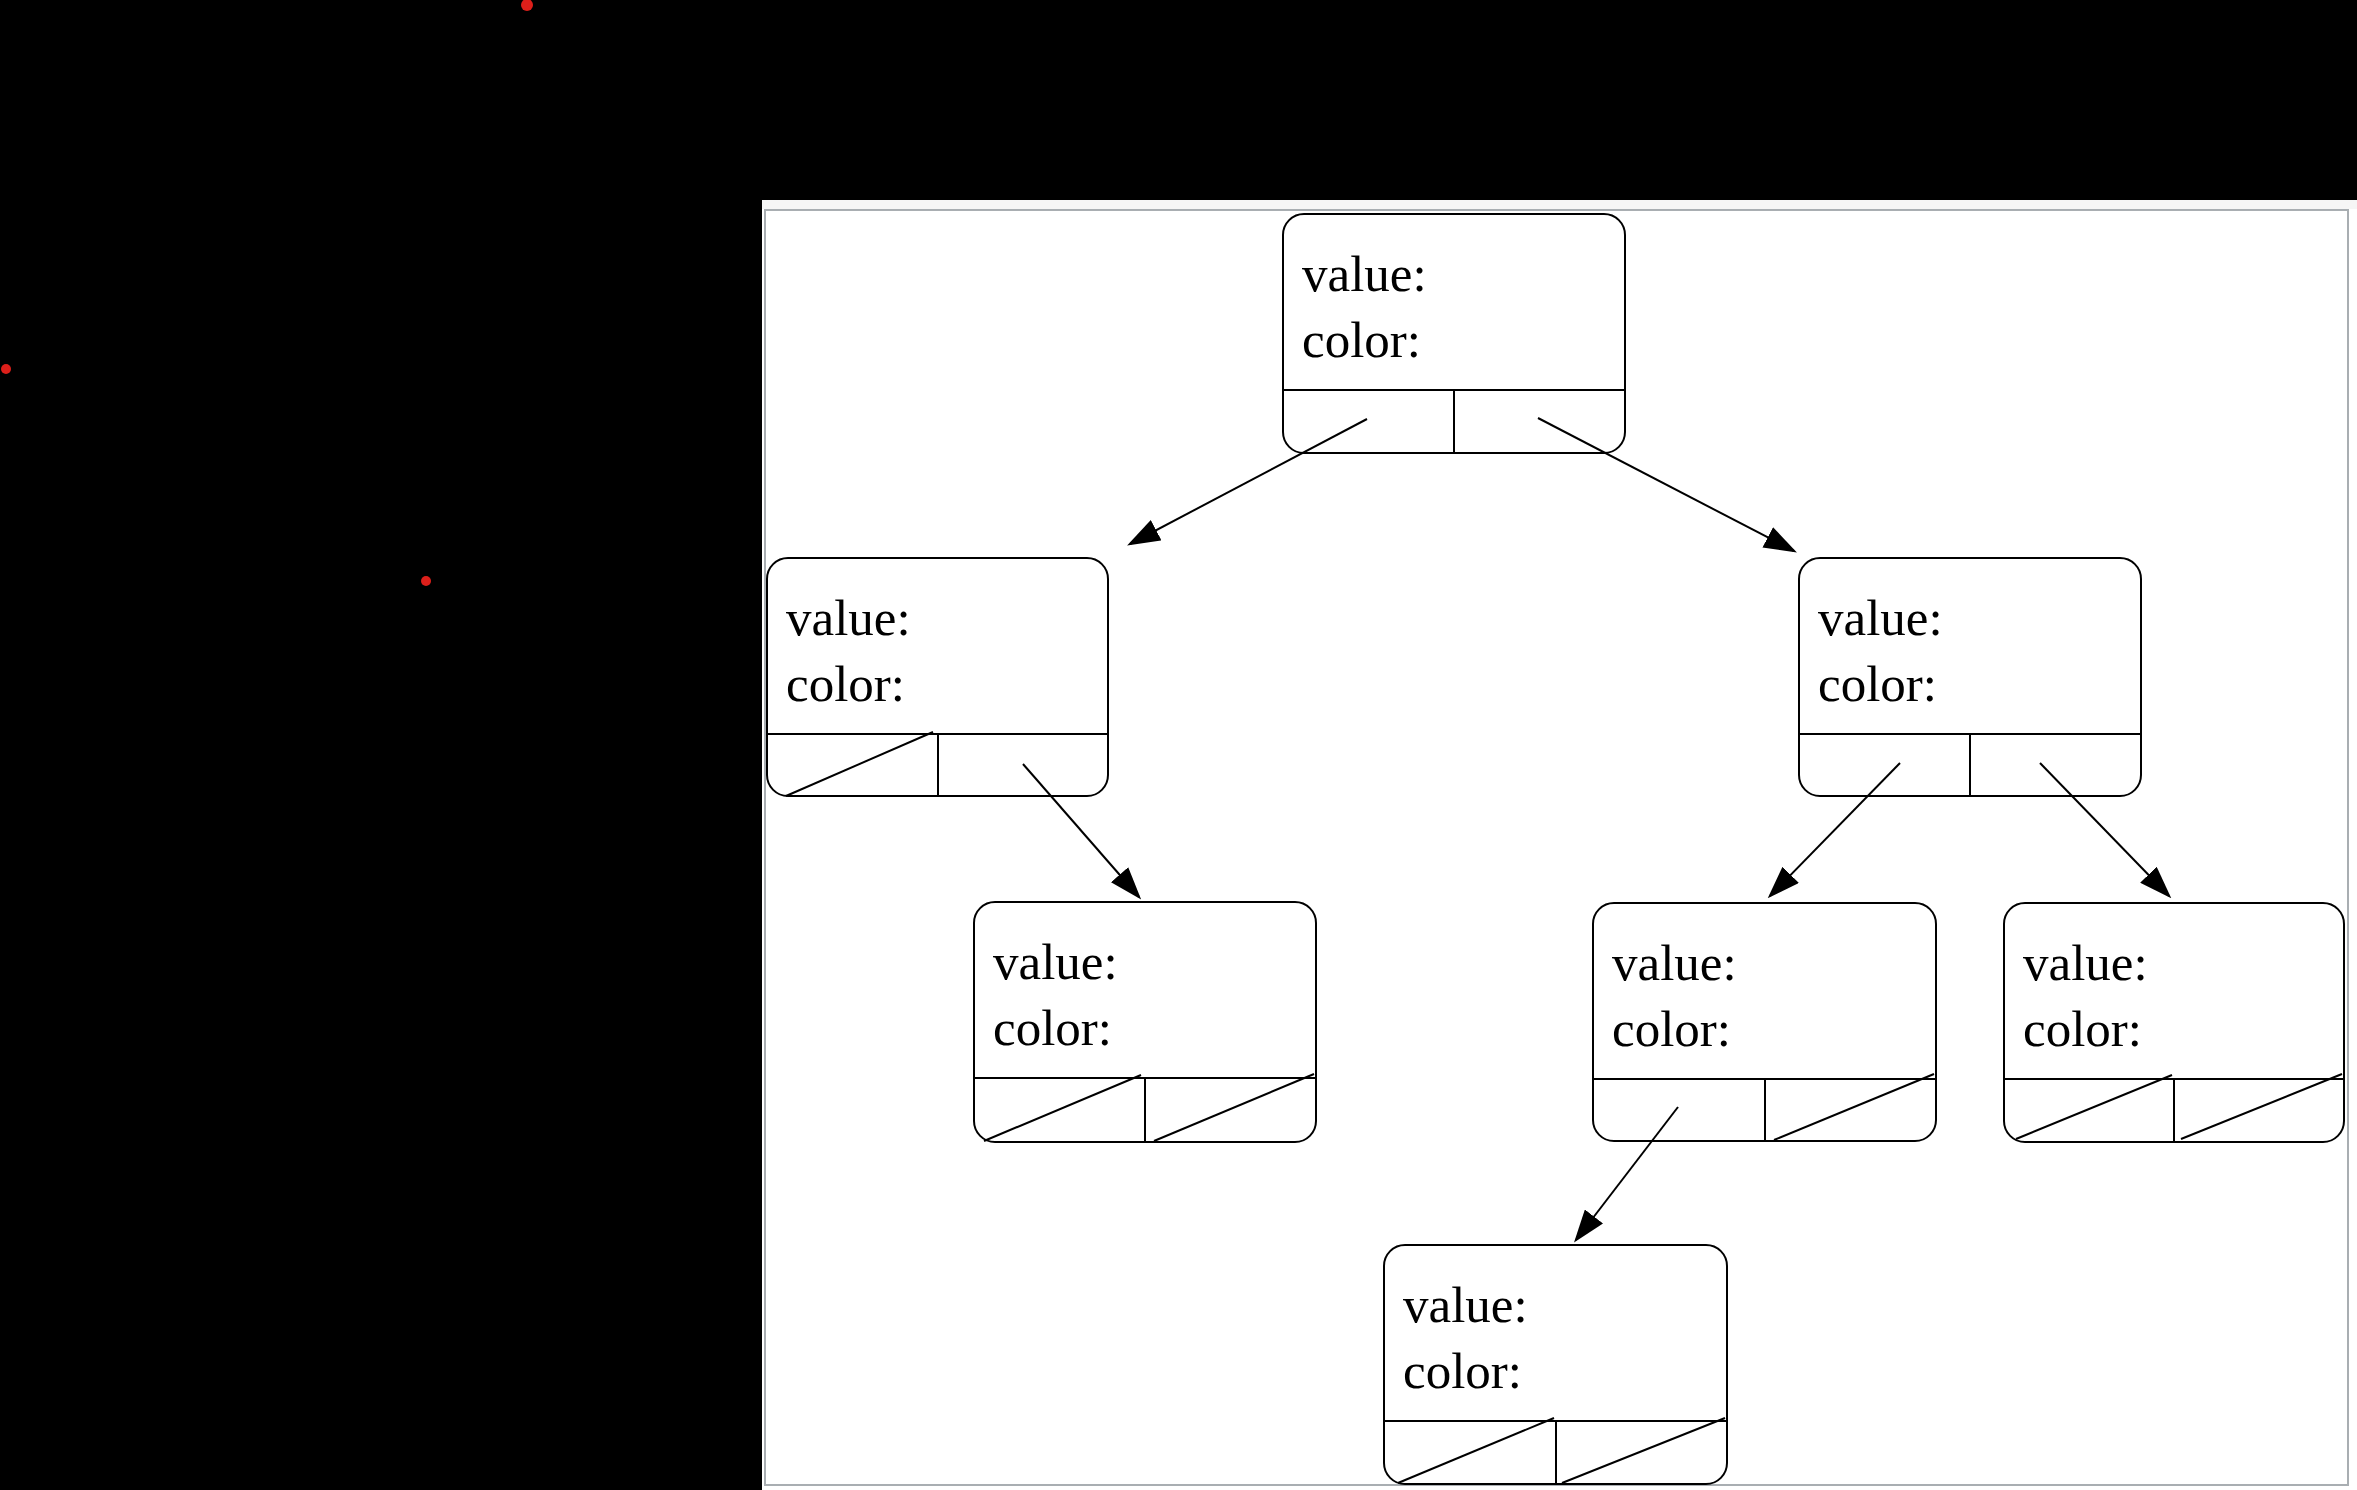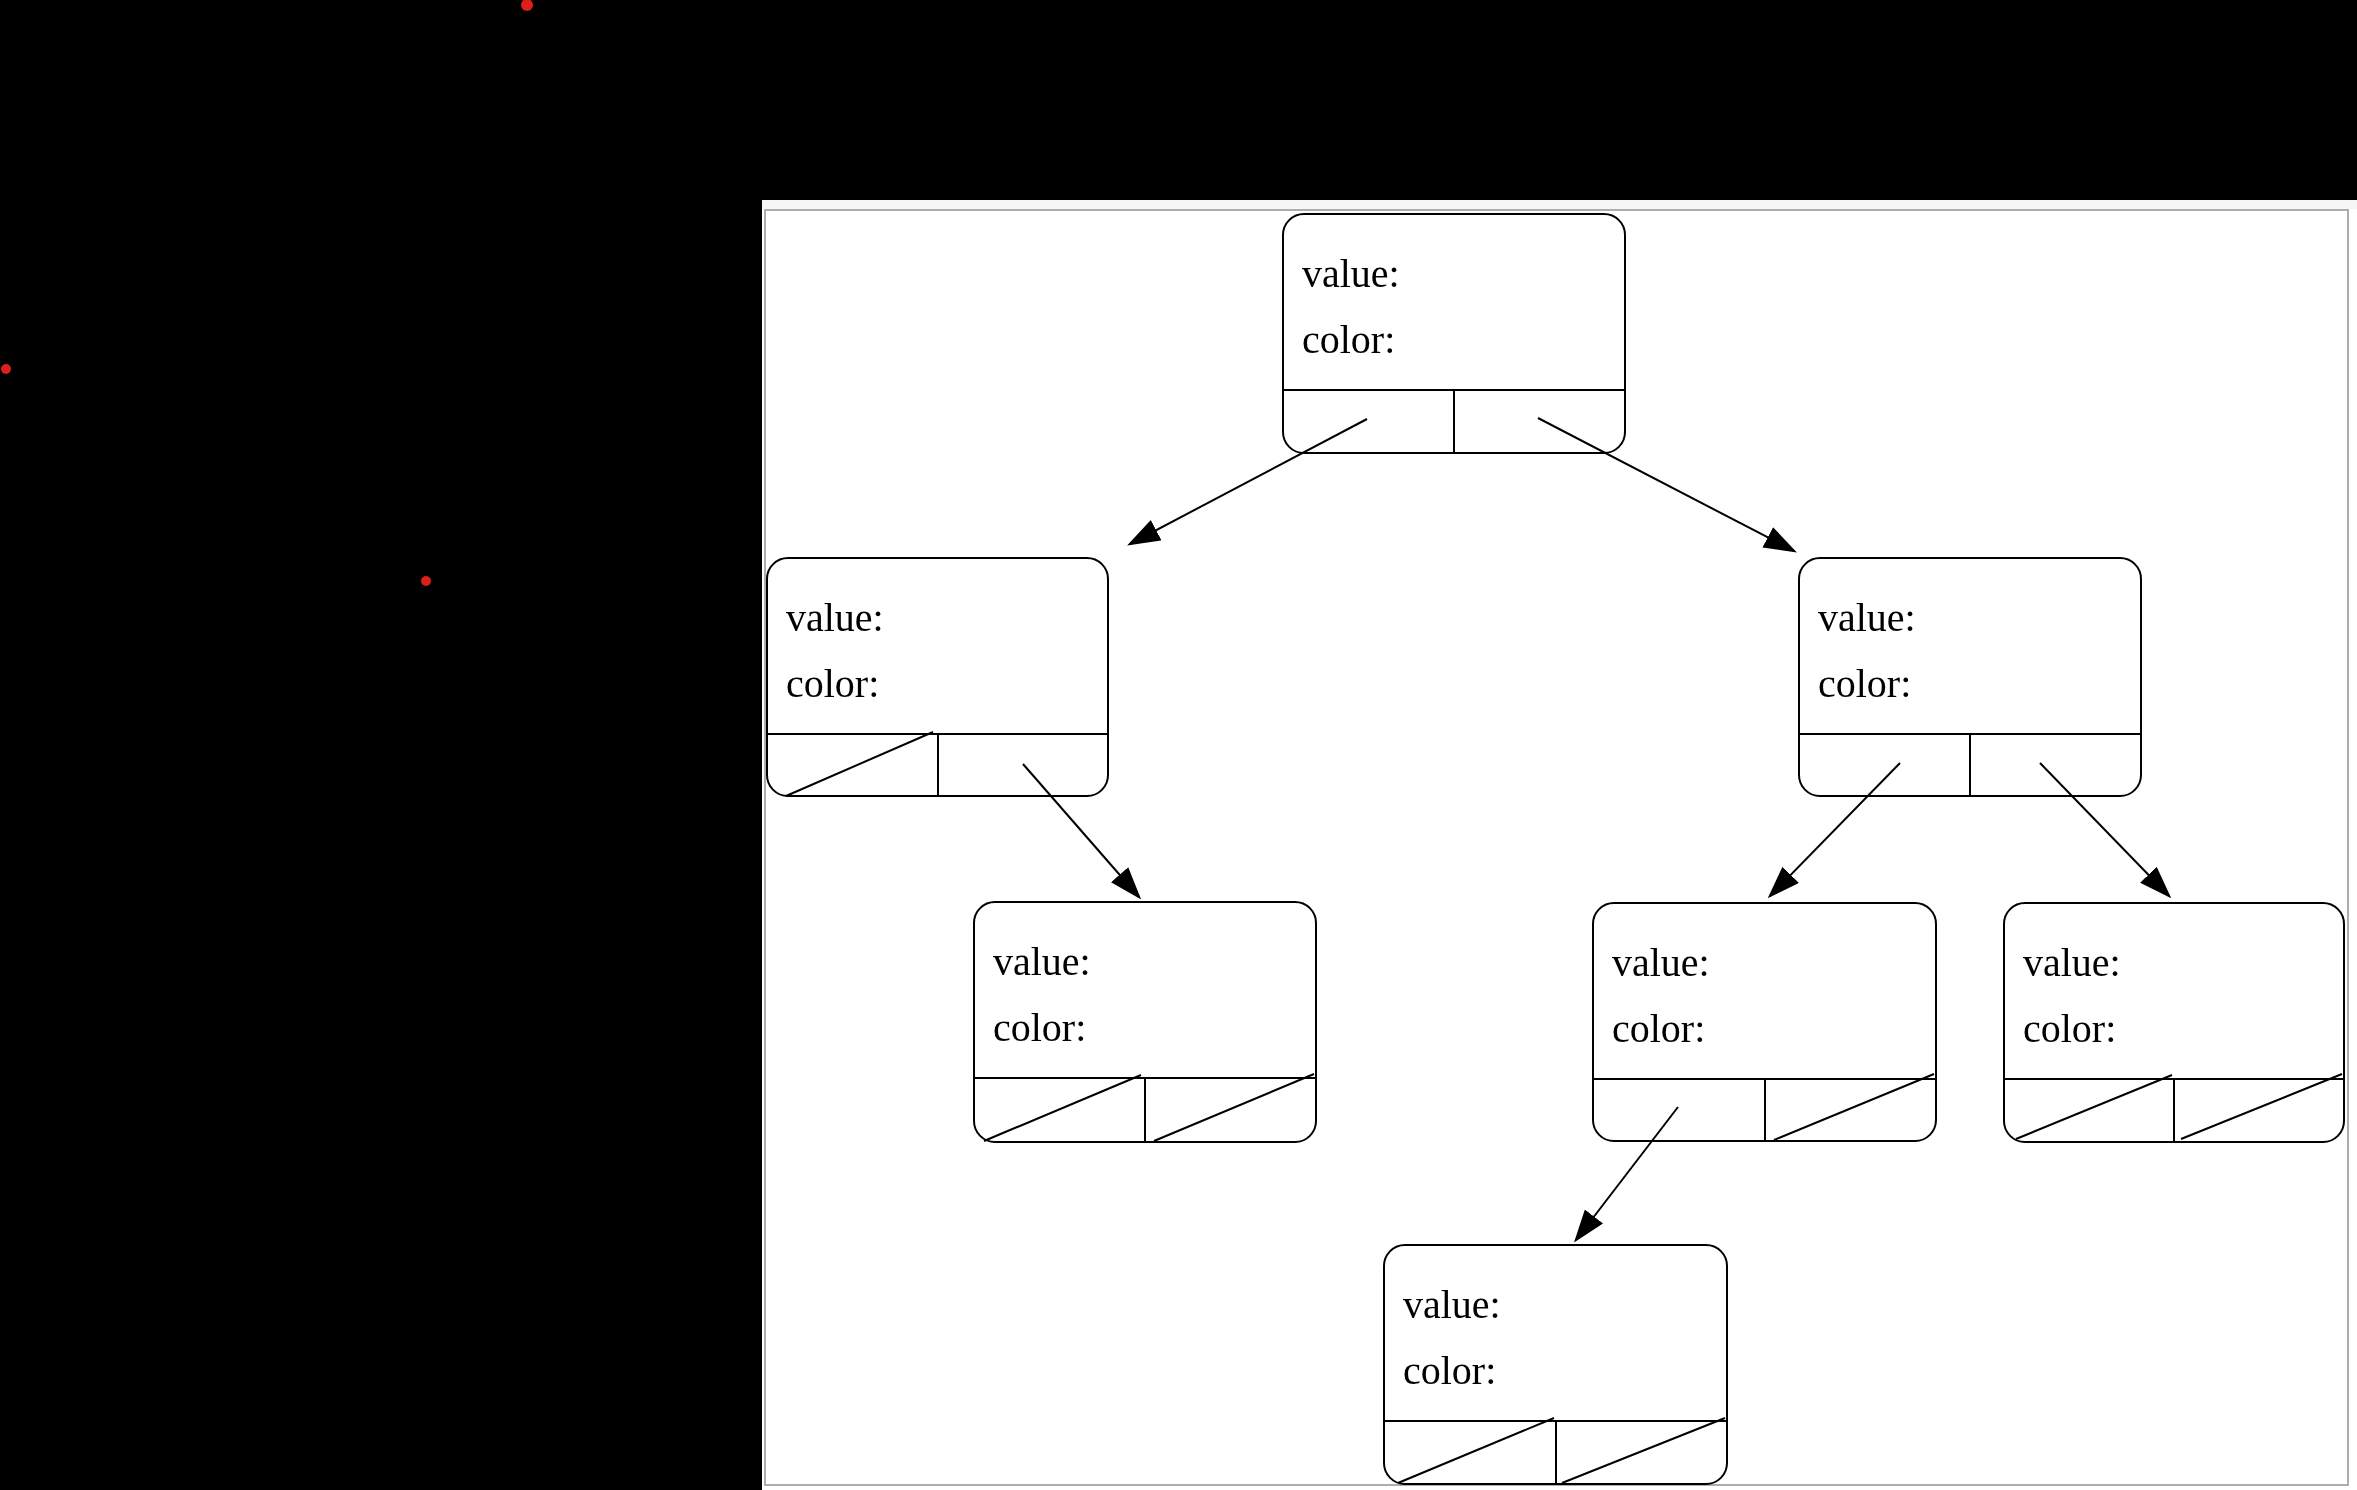--- a/index.html
+++ b/index.html
@@ -34,21 +34,21 @@
     border-radius:22px;
     box-sizing:border-box;
     display:flex;
     flex-direction:column;
     overflow:hidden;
     z-index:2;
   }
   .labels {
     flex:1;
     padding:26px 0 16px 18px;
-    font-size:40px;
+    font-size:51px;
     color:#000;
   }
   .lbl { height:66px; line-height:66px; white-space:pre; }
   .cells {
     height:69px;
     display:flex;
     border-top:2px solid #000;
   }
   .cell { flex:1; }
   .cell.left { border-right:2px solid #000; }

